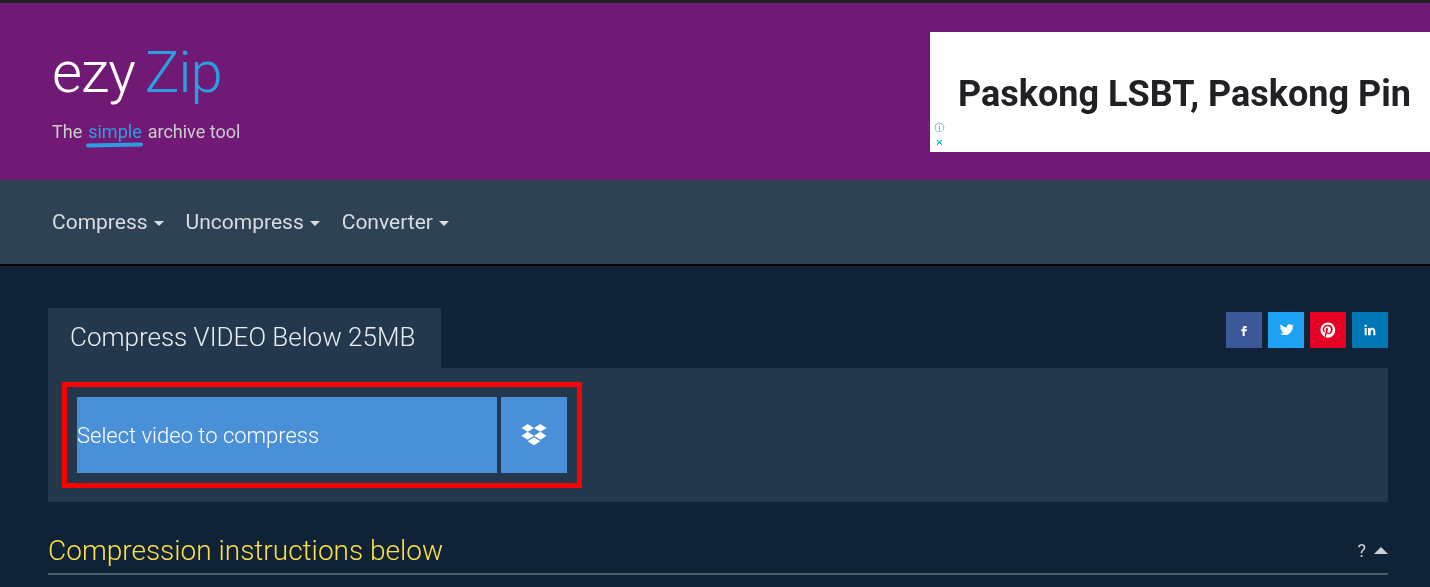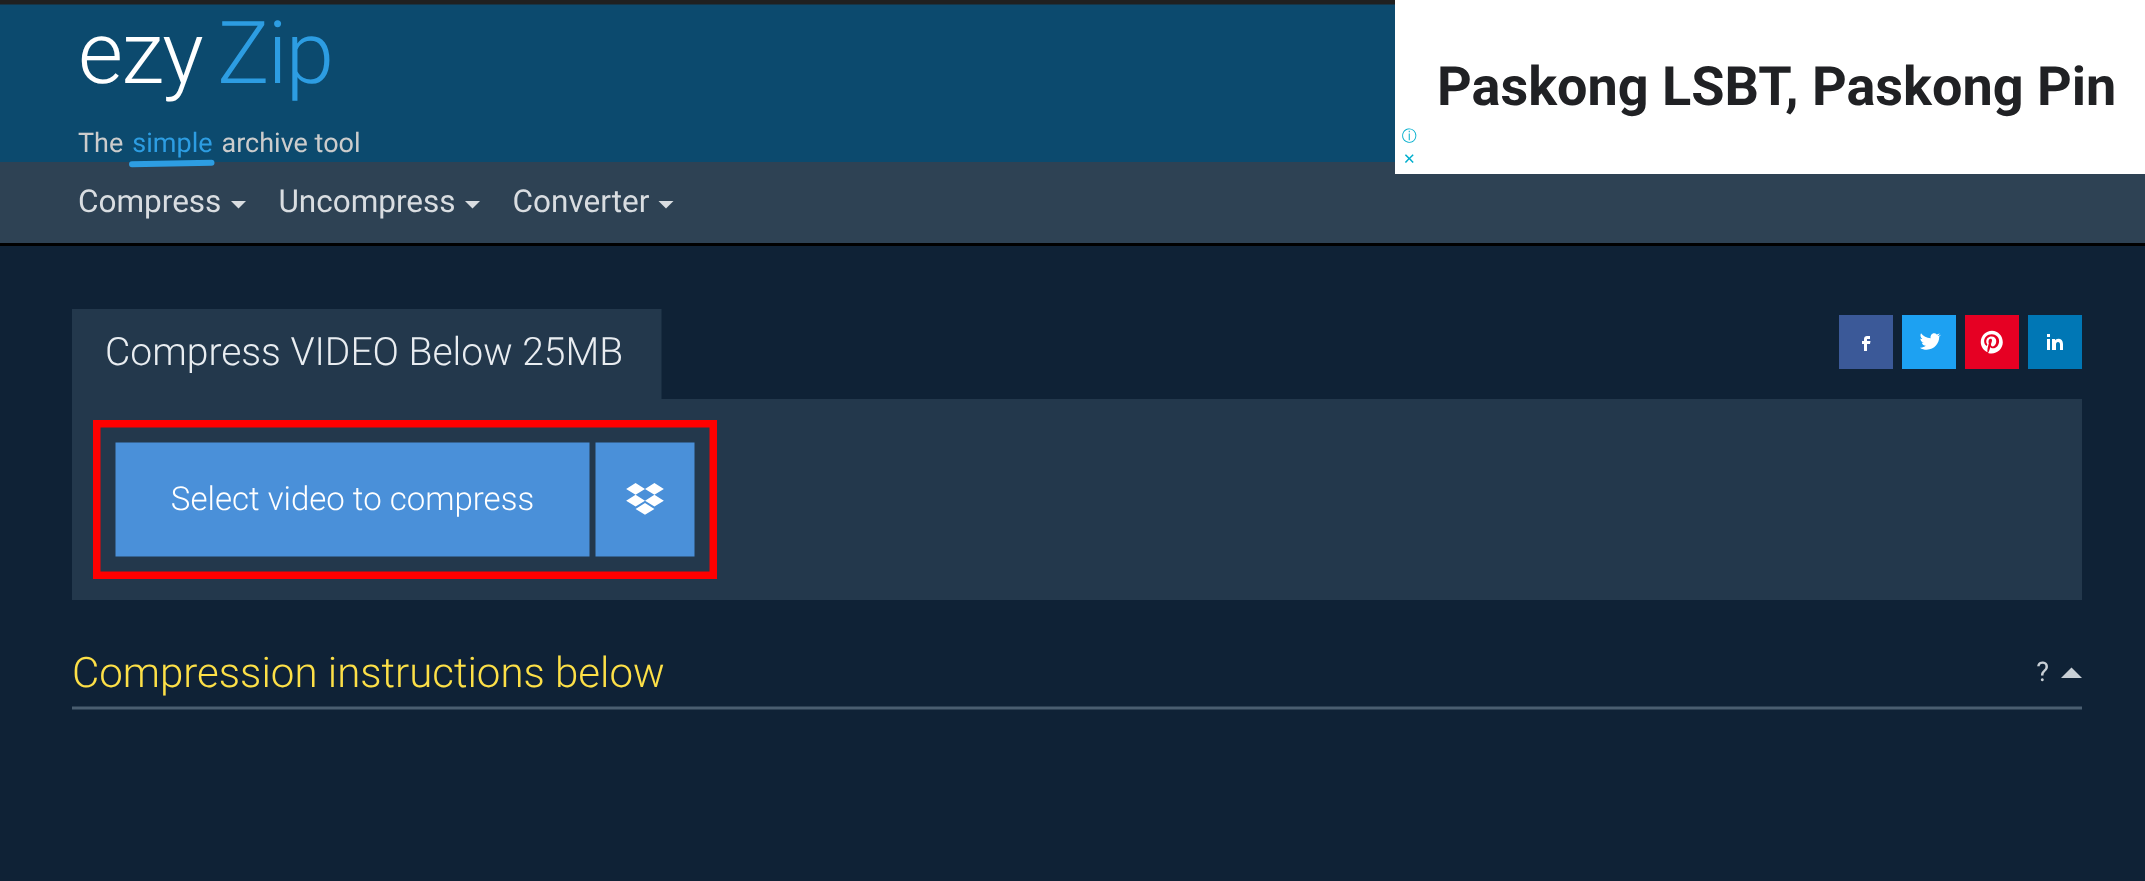--- a/index.html
+++ b/index.html
@@ -7,22 +7,22 @@
     font-family: -apple-system, BlinkMacSystemFont, "Segoe UI", Roboto, "Helvetica Neue", Arial, sans-serif;
     background: #0f2236;
     width: 1430px;
     height: 587px;
     overflow: hidden;
     color: #d9dde1;
   }
 
   
   .top-header {
-    background: #0c4a6e;
-    height: 108px;
+    background: #701a75;
+    height: 180px;
     border-top: 3px solid #202020;
     display: flex;
     align-items: center;
     justify-content: space-between;
     padding-left: 52px;
   }
   .brand {
     display: flex;
     flex-direction: column;
     align-items: flex-start;
@@ -74,21 +74,21 @@
   .ad-subtitle { color: #5f6368; font-size: 18px; margin-bottom: 6px; }
   .ad-headline { color: #202124; font-size: 36px; font-weight: 700; white-space: nowrap; }
   .ad-markers { position:absolute; left:2px; bottom:2px; display:flex; flex-direction:column; gap:0;}
   .ad-markers span { width:15px; height:15px; font-size:10px; line-height:15px; text-align:center;}
   .ad-i { color:#00aecd; background:#fff;}
   .ad-x { color:#00aecd; background:#fff;}
 
   
   .nav {
     background: #2e4254;
-    height: 56px;
+    height: 86px;
     display: flex;
     align-items: center;
     padding-left: 52px;
     gap: 22px;
     border-bottom: 2px solid #000;
   }
   .nav-item {
     color: #d9dde1;
     font-size: 21px;
     display: flex;
@@ -145,24 +145,23 @@
   .highlight-wrap {
     border: 5px solid #ff0000;
     padding: 10px;
     display: inline-flex;
     align-items:center;
   }
 
   .select-btn {
     background: #4a90d9;
     height: 76px;
-    width: 316px;
+    width: 420px;
     display:flex;
     align-items:center;
-    justify-content:center;
     cursor:pointer;
   }
   .select-btn-label {
      color:#ffffff; font-size:22px; font-weight:300;
   }
   .dropbox-btn {
     background: #4a90d9;
     height:76px;
     width:66px;
     margin-left:4px;

